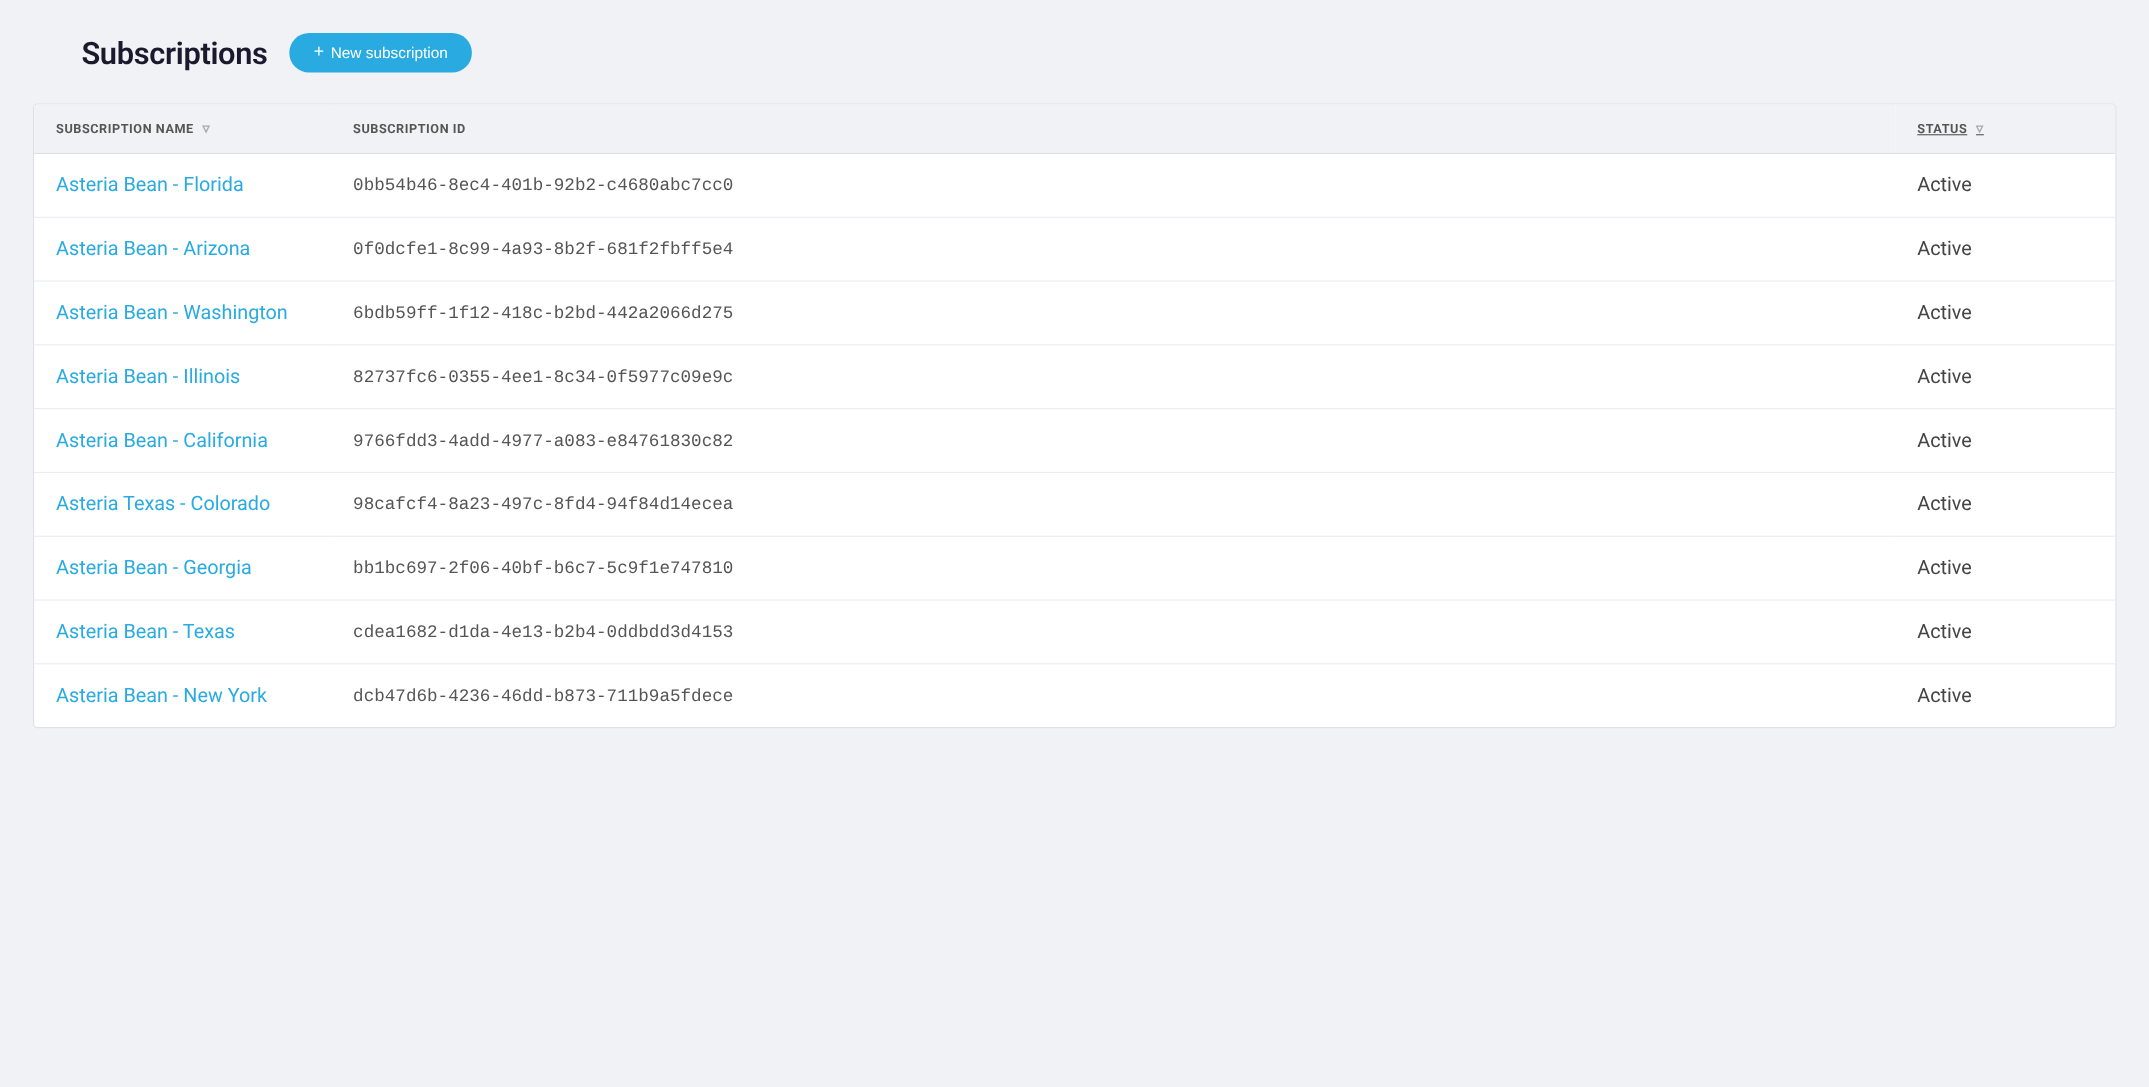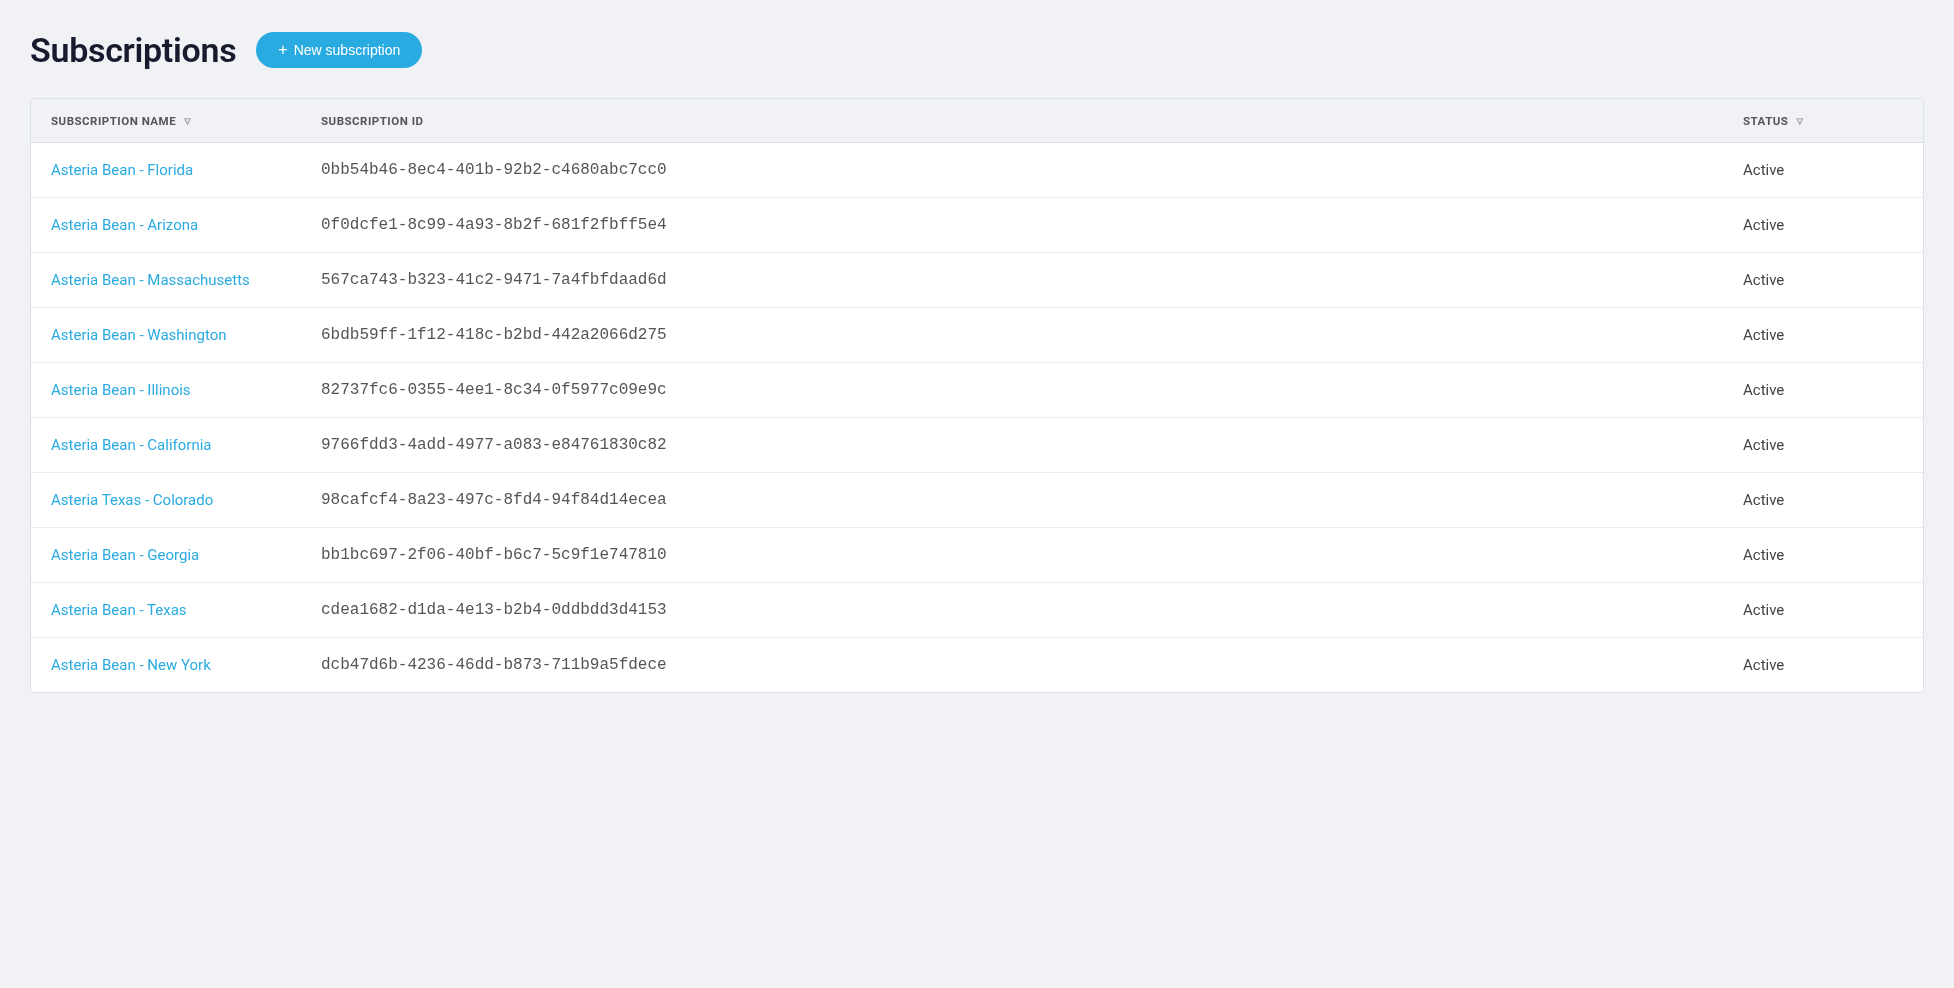--- a/index.html
+++ b/index.html
@@ -21,24 +21,25 @@
     }
 
     .page-header {
       display: flex;
       align-items: center;
       gap: 20px;
       margin-bottom: 28px;
     }
 
     .page-title {
-      font-size: 34px;
+      font-size: 28px;
       font-weight: 600;
       color: #1a1a2e;
       letter-spacing: -0.3px;
+      margin-left: 44px;
     }
 
     .new-subscription-btn {
       background-color: #29abe2;
       color: #fff;
       border: none;
       border-radius: 25px;
       padding: 10px 22px;
       font-size: 14px;
       font-weight: 500;
@@ -81,20 +82,21 @@
       text-transform: uppercase;
       letter-spacing: 0.5px;
     }
 
     .th-name {
       width: 270px;
     }
 
     .th-status {
       width: 200px;
+      text-decoration: underline;
     }
 
     .th-inner {
       display: flex;
       align-items: center;
       gap: 8px;
     }
 
     .filter-icon {
       color: #aaa;
@@ -106,21 +108,21 @@
       border-bottom: 1px solid #eaecf0;
     }
 
     tbody tr:last-child {
       border-bottom: none;
     }
 
     tbody td {
       padding: 18px 20px;
       vertical-align: middle;
-      font-size: 15px;
+      font-size: 18px;
       color: #444;
     }
 
     .subscription-link {
       color: #29abe2;
       text-decoration: none;
       cursor: pointer;
     }
 
     .sub-id {
@@ -175,25 +177,20 @@
             <td><a class="subscription-link" href="#">Asteria Bean - Florida</a></td>
             <td class="sub-id">0bb54b46-8ec4-401b-92b2-c4680abc7cc0</td>
             <td class="status-text">Active</td>
           </tr>
           <tr>
             <td><a class="subscription-link" href="#">Asteria Bean - Arizona</a></td>
             <td class="sub-id">0f0dcfe1-8c99-4a93-8b2f-681f2fbff5e4</td>
             <td class="status-text">Active</td>
           </tr>
           <tr>
-            <td><a class="subscription-link" href="#">Asteria Bean - Massachusetts</a></td>
-            <td class="sub-id">567ca743-b323-41c2-9471-7a4fbfdaad6d</td>
-            <td class="status-text">Active</td>
-          </tr>
-          <tr>
             <td><a class="subscription-link" href="#">Asteria Bean - Washington</a></td>
             <td class="sub-id">6bdb59ff-1f12-418c-b2bd-442a2066d275</td>
             <td class="status-text">Active</td>
           </tr>
           <tr>
             <td><a class="subscription-link" href="#">Asteria Bean - Illinois</a></td>
             <td class="sub-id">82737fc6-0355-4ee1-8c34-0f5977c09e9c</td>
             <td class="status-text">Active</td>
           </tr>
           <tr>

